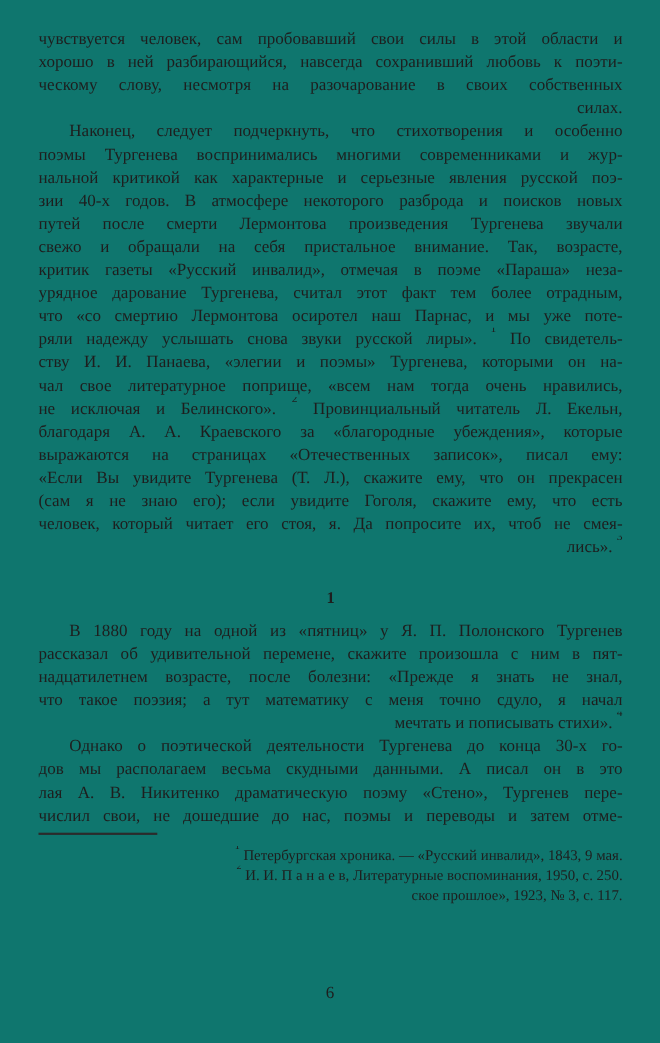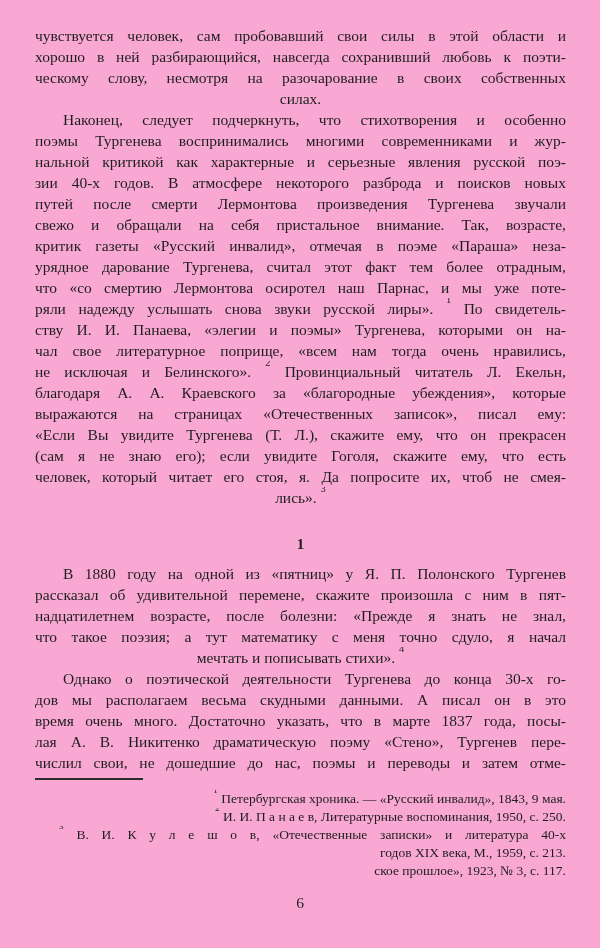--- a/index.html
+++ b/index.html
@@ -4,38 +4,38 @@
 <style>
   html, body {
     margin: 0;
     padding: 0;
     background: #ffffff;
   }
   .page {
     position: relative;
     width: 600px;
     height: 948px;
-    background: #f9a8d4;
+    background: #0f766e;
     color: #1e1e1e;
     font-family: "Liberation Serif", "DejaVu Serif", serif;
     overflow: hidden;
   }
   .text-column {
     position: absolute;
     left: 35px;
     top: 25px;
     width: 531px;
   }
   .para { margin: 0; }
   .line {
     font-size: 15.5px;
     line-height: 21px;
     height: 21px;
     overflow: hidden;
-    text-align: center;
+    text-align: right;
     white-space: nowrap;
   }
   .line.just {
     white-space: normal;
     text-align: justify;
     text-align-last: justify;
   }
   .line.ind { text-indent: 28px; }
   .section-heading {
     font-size: 15px;
@@ -119,36 +119,31 @@
         <div class="para">
           <div class="line just ind">В 1880 году на одной из «пятниц» у Я. П. Полонского Тургенев</div>
           <div class="line just">рассказал об удивительной перемене, скажите произошла с ним в пят-</div>
           <div class="line just">надцатилетнем возрасте, после болезни: «Прежде я знать не знал,</div>
           <div class="line just">что такое поэзия; а тут математику с меня точно сдуло, я начал</div>
           <div class="line">мечтать и пописывать стихи». <sup class="fnm">4</sup></div>
         </div>
         <div class="para">
           <div class="line just ind">Однако о поэтической деятельности Тургенева до конца 30-х го-</div>
           <div class="line just">дов мы располагаем весьма скудными данными. А писал он в это</div>
-          <div class="line just">время очень много. Достаточно указать, что в марте 1837 года, посы-</div>
           <div class="line just">лая А. В. Никитенко драматическую поэму «Стено», Тургенев пере-</div>
           <div class="line just">числил свои, не дошедшие до нас, поэмы и переводы и затем отме-</div>
         </div>
       </div>
     <div class="fn-rule"></div>
     <div class="footnotes">
         <div class="fn">
           <div class="fn-line ind"><sup class="fnm">1</sup> Петербургская хроника. — «Русский инвалид», 1843, 9 мая.</div>
         </div>
         <div class="fn">
           <div class="fn-line ind"><sup class="fnm">2</sup> И. И. П а н а е в, Литературные воспоминания, 1950, с. 250.</div>
         </div>
         <div class="fn">
-          <div class="fn-line just ind"><sup class="fnm">3</sup> В. И. К у л е ш о в, «Отечественные записки» и литература 40-х</div>
-          <div class="fn-line">годов XIX века, М., 1959, с. 213.</div>
-        </div>
-        <div class="fn">
           <div class="fn-line">ское прошлое», 1923, № 3, с. 117.</div>
         </div>
       </div>
   </div>
   <div class="page-number">6</div>
 </div>
 
 </body></html>

